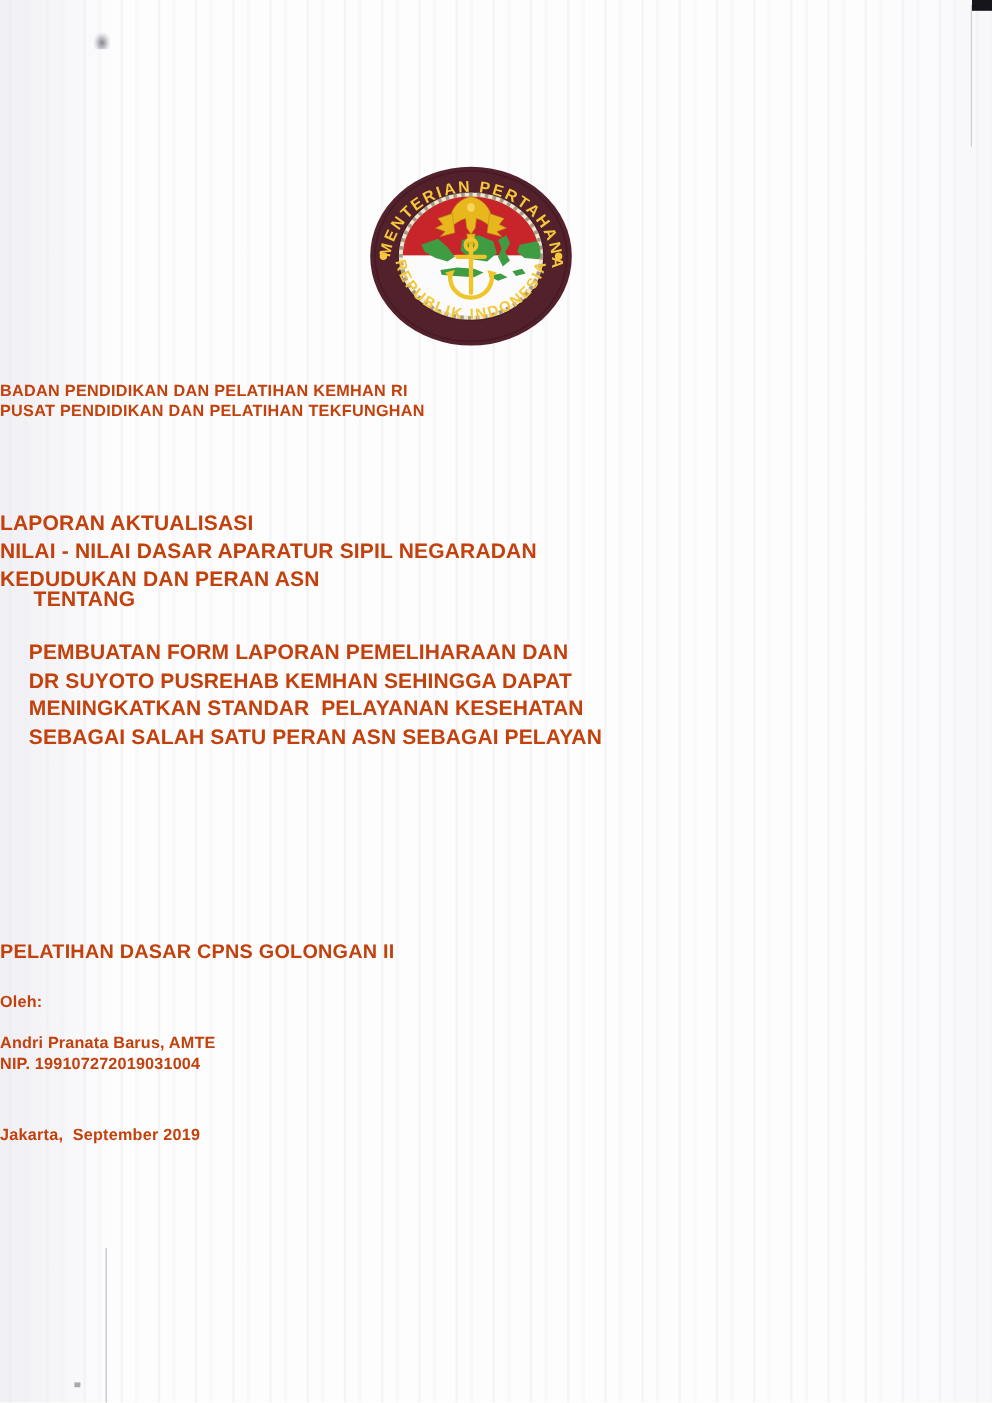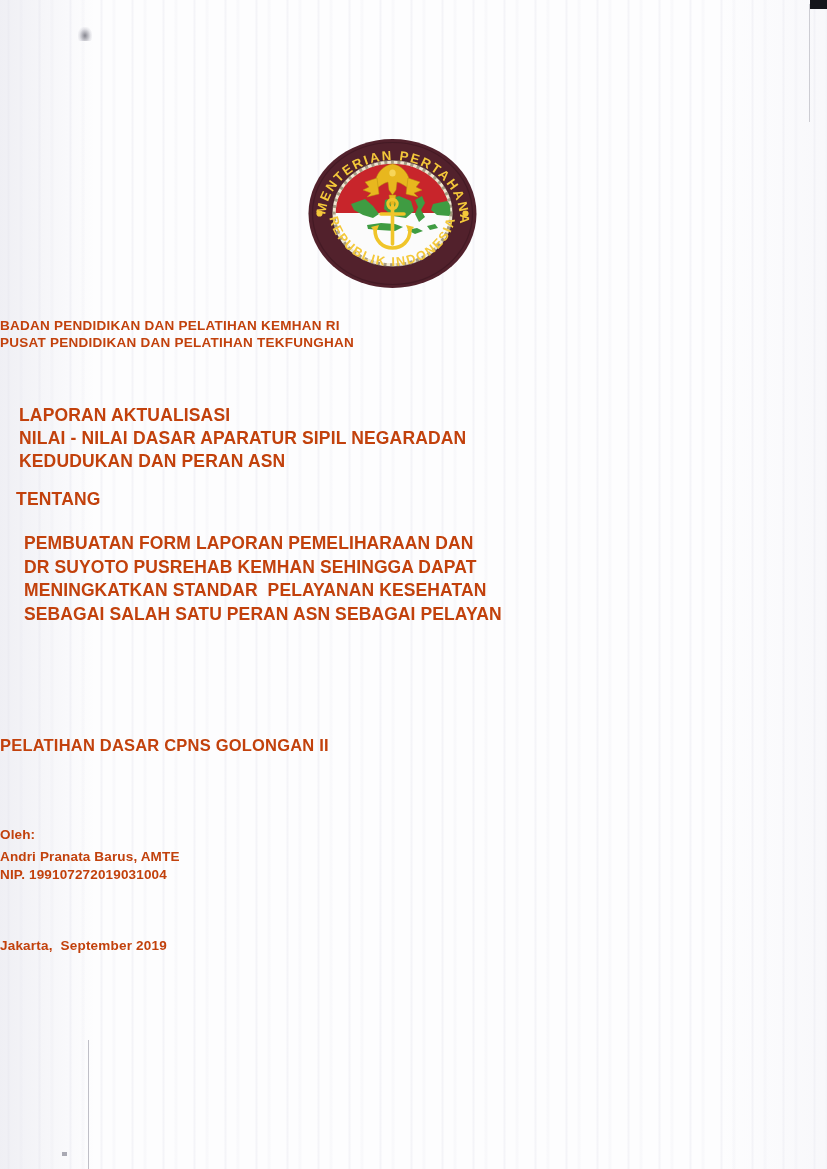--- a/index.html
+++ b/index.html
@@ -107,35 +107,35 @@
   .line {
     font-weight: bold;
     color: #c2410c;
     letter-spacing: 0.2px;
     white-space: pre-wrap;
   }
 
   .org-block { position: absolute; top: 317px; left: 0; width: 787px; }
   .org-block .line { font-size: 13.5px; line-height: 17px; letter-spacing: 0.25px; }
 
-  .title-block { position: absolute; top: 404px; left: 0; width: 787px; padding-left: 19px; }
+  .title-block { position: absolute; top: 425px; left: 0; width: 787px; }
   .title-block .line { font-size: 17.5px; line-height: 23px; letter-spacing: 0.15px; }
 
-  .tentang-block { position: absolute; top: 488px; left: 4px; width: 787px; padding-left: 12px; }
+  .tentang-block { position: absolute; top: 488px; left: 16px; width: 787px; padding-left: 12px; }
   .tentang-block .line { font-size: 17.5px; line-height: 23px; }
 
   .subject-block { position: absolute; top: 532px; left: 0; width: 787px; padding-left: 24px; }
   .subject-block .line { font-size: 17.5px; line-height: 23.5px; letter-spacing: 0.1px; }
 
   .program-block { position: absolute; top: 734px; left: 0; width: 787px; }
-  .program-block .line { font-size: 16.5px; line-height: 22px; letter-spacing: 0.2px; }
+  .program-block .line { font-size: 16.5px; line-height: 22px; letter-spacing: 0.2px; margin-top: 48px; }
 
   .author-block { position: absolute; top: 826px; left: 0; width: 787px; }
   .author-block .line { font-size: 13.5px; line-height: 18px; letter-spacing: 0.15px; }
-  .author-block .line.oleh { margin-bottom: 4px; }
+  .author-block .line.oleh { margin-bottom: 16px; }
 
   .date-block { position: absolute; top: 937px; left: 0; width: 787px; }
   .date-block .line { font-size: 13.5px; line-height: 18px; letter-spacing: 0.2px; }
 </style>
 </head>
 <body>
 
 <div class="scan-page">
 
   <div class="scan-streaks"></div>

